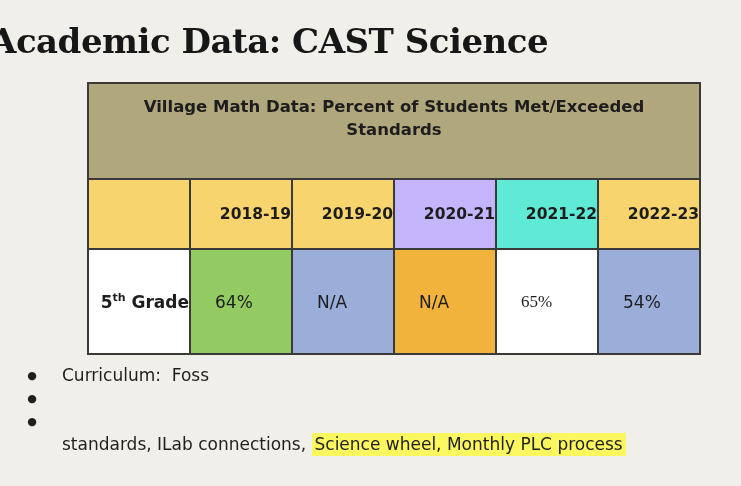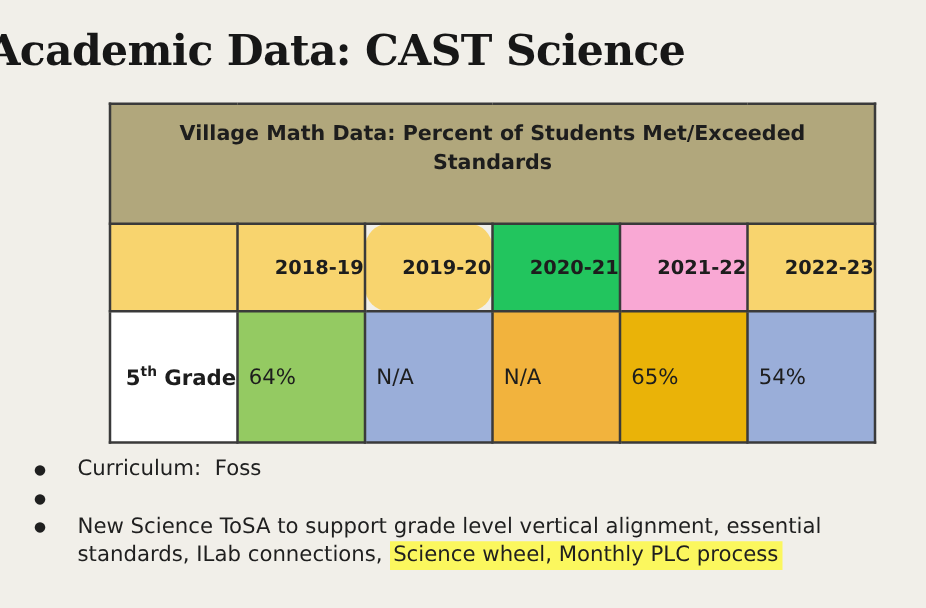--- a/index.html
+++ b/index.html
@@ -60,21 +60,21 @@
     font-size: 15.5px;
   }
   .data-row td { height: 105px; font-size: 17px; }
   .row-label-cell {
     background: #ffffff;
     text-align: center;
     font-weight: bold;
     font-size: 16.5px;
   }
   .row-label-cell sup { font-size: 11px; }
-  .data-cell { padding-left: 8px; }
+  .data-cell { padding-left: 24px; }
 
   
   .bullet-list {
     position: absolute;
     left: 18px;
     top: 364px;
     list-style: none;
     width: 760px;
   }
   .bullet-item {
@@ -108,44 +108,44 @@
 
 <div class="data-table-wrap">
   <table class="data-table">
     <tbody>
         <tr>
       <td colspan="6" class="hdr-cell" style="background-color: rgb(177, 167, 124);">Village Math Data:  Percent of Students Met/Exceeded Standards</td>
     </tr>
     <tr class="year-row">
       <td class="col-label" style="background-color: rgb(248, 212, 110);"></td>
       <td style="background-color: rgb(248, 212, 110);">2018-19</td>
-      <td style="background-color: rgb(248, 212, 110); border-radius: 19px;">2019-20</td>
-      <td style="background-color: #22c55e;">2020-21</td>
-      <td style="background-color: #f9a8d4; margin-top: 38px;">2021-22</td>
+      <td style="background-color: rgb(248, 212, 110);">2019-20</td>
+      <td style="background-color: #c4b5fd;">2020-21</td>
+      <td style="background-color: #5eead4; margin-top: 38px;">2021-22</td>
       <td style="background-color: rgb(248, 212, 110);">2022-23</td>
     </tr>
     <tr class="data-row">
       <td class="col-label row-label-cell">
         <span>5</span><sup>th</sup><span> Grade</span>
       </td>
       <td class="data-cell" style="background-color: rgb(148, 202, 98);">64%</td>
       <td class="data-cell" style="background-color: rgb(154, 174, 217);">N/A</td>
       <td class="data-cell" style="background-color: rgb(242, 179, 61);">N/A</td>
-      <td class="data-cell" style="background-color: #eab308;">65%</td>
+      <td class="data-cell" style="background-color: #ffffff; font-family: Liberation Serif, serif;">65%</td>
       <td class="data-cell" style="background-color: rgb(154, 174, 217);">54%</td>
     </tr>
   </tbody>
     </table>
 </div>
 
 <ul class="bullet-list">
   <li class="bullet-item">
     <span class="bullet-marker">●</span>
     <span class="bullet-text"><span class="bold-lead">Curriculum</span><span>:  Foss</span></span>
   </li>
   <li class="bullet-item">
     <span class="bullet-marker">●</span>
   </li>
   <li class="bullet-item">
     <span class="bullet-marker">●</span>
-    <span class="bullet-text"><span>New Science ToSA to support grade level vertical alignment, essential</span><br><span>standards, ILab connections, </span><mark class="hl">Science wheel, Monthly PLC process</mark></span>
+    <span class="bullet-text"><br><span>standards, ILab connections, </span><mark class="hl">Science wheel, Monthly PLC process</mark></span>
   </li>
 </ul>
 
 </body></html>

